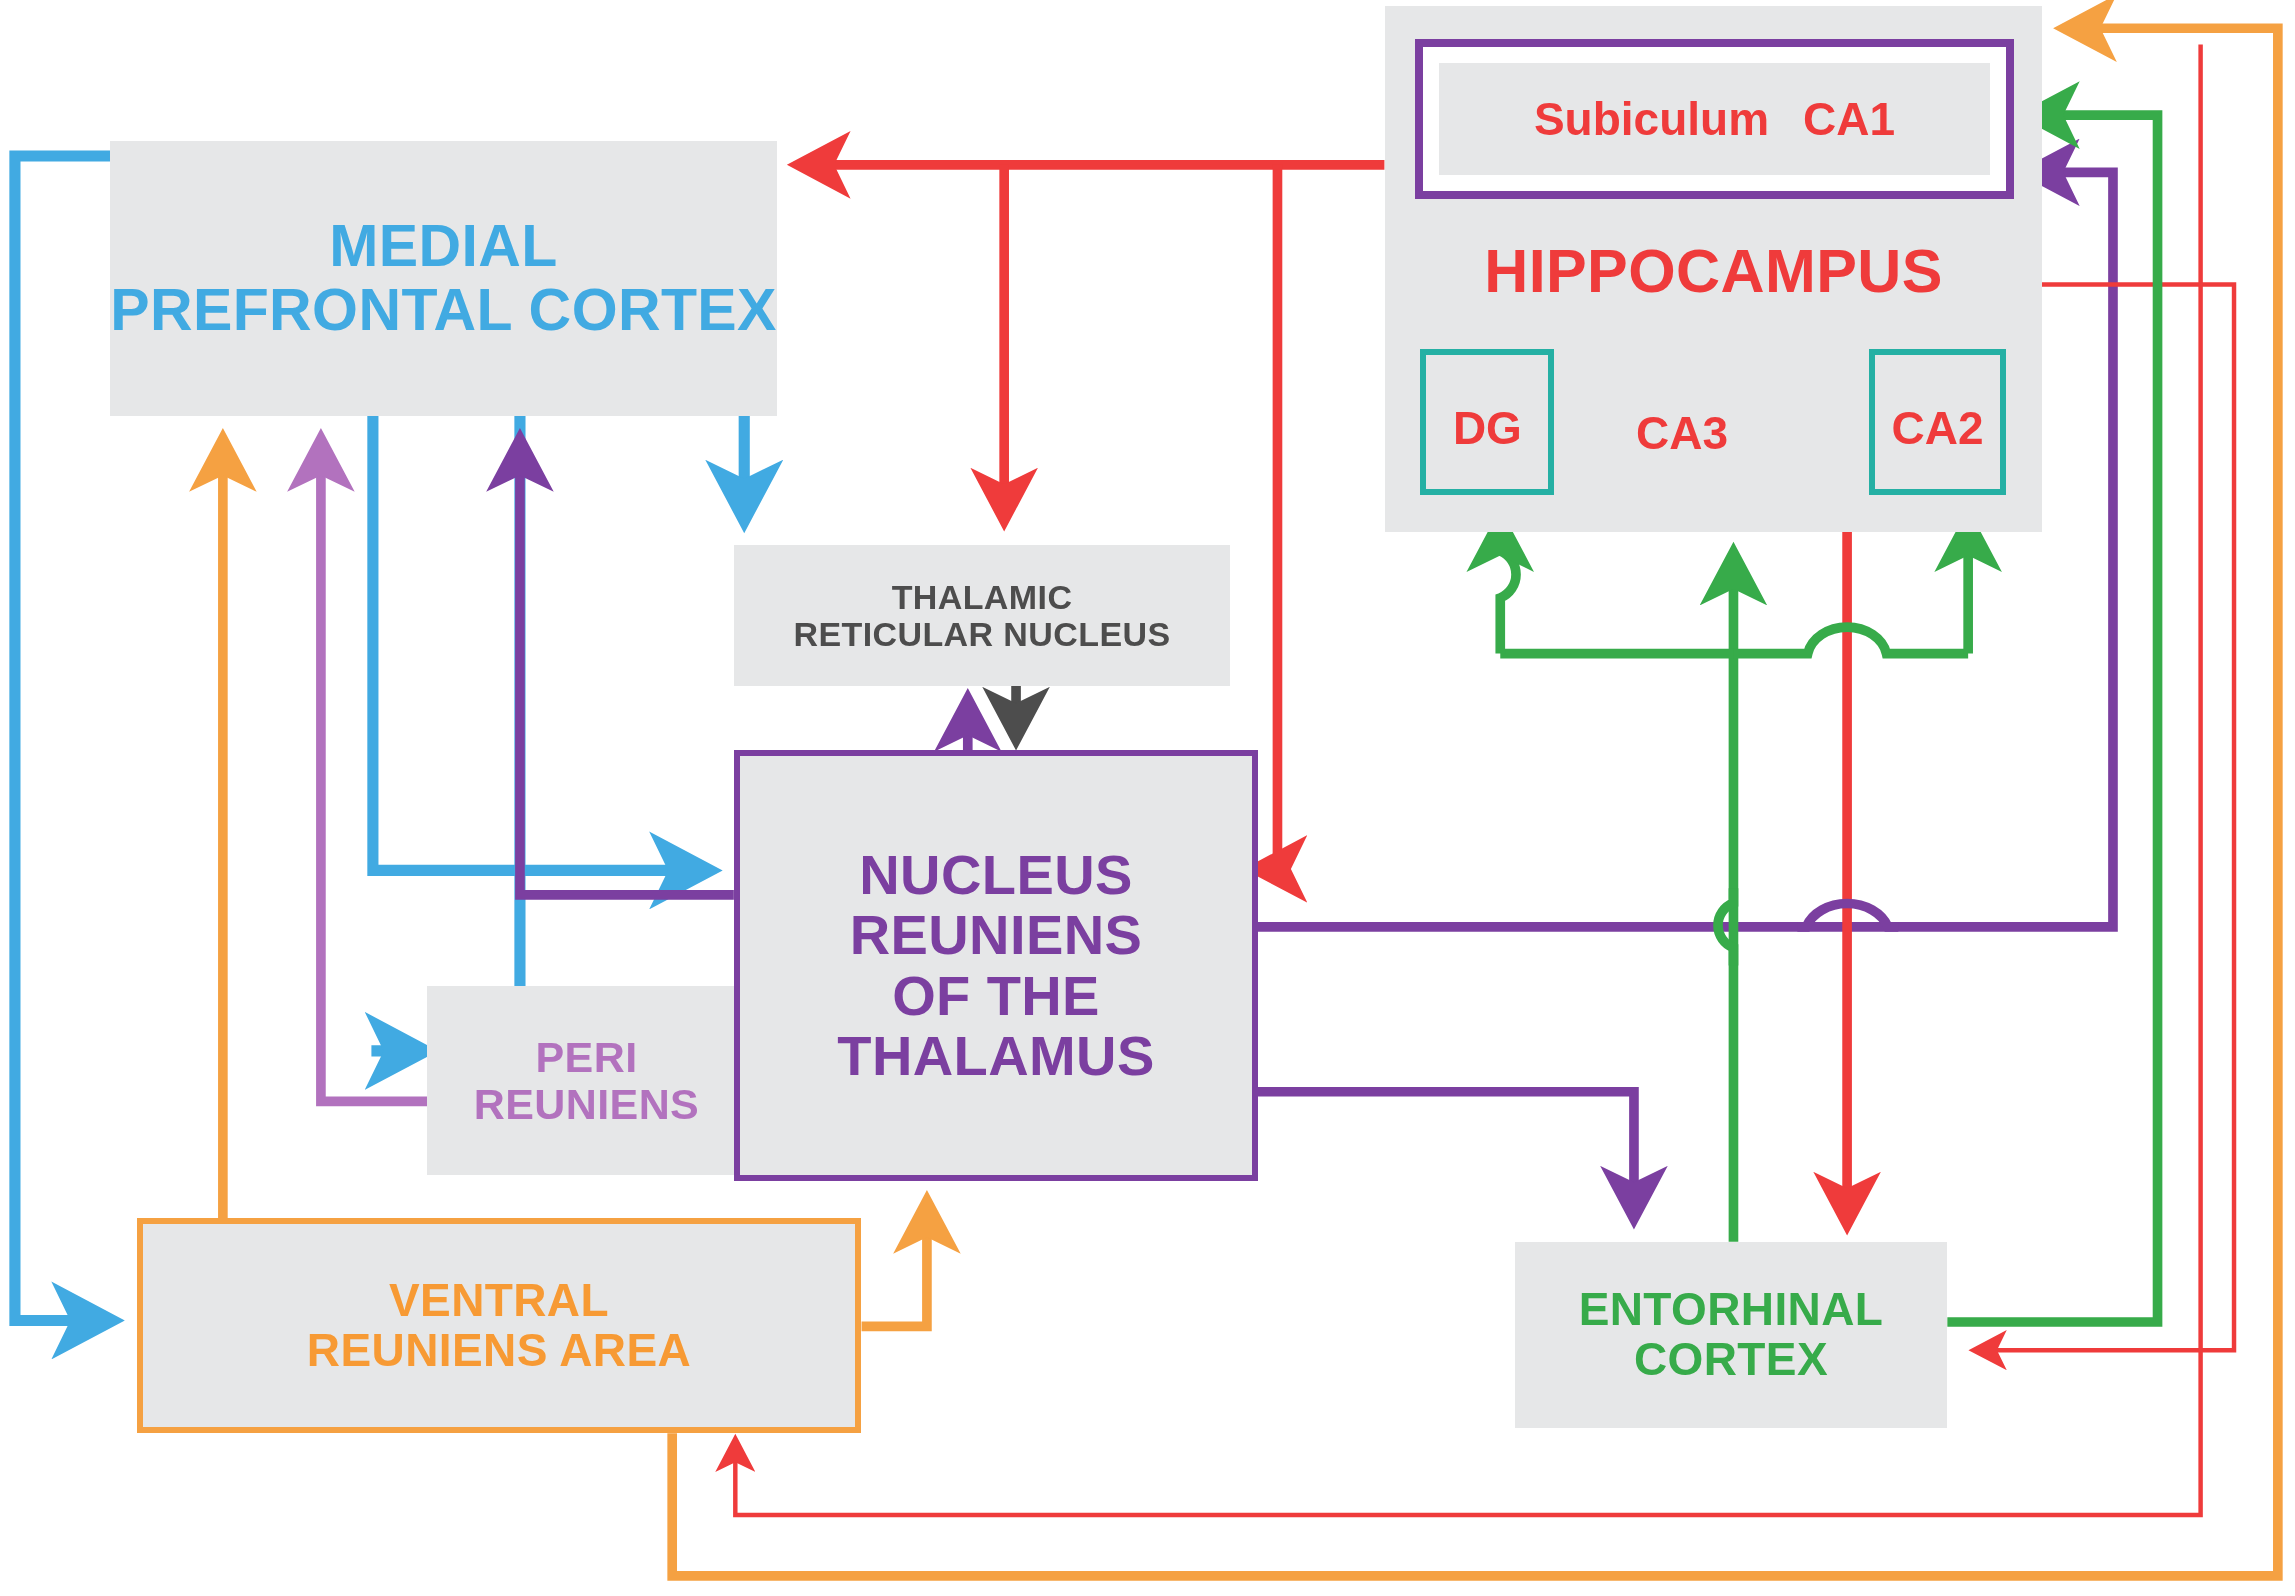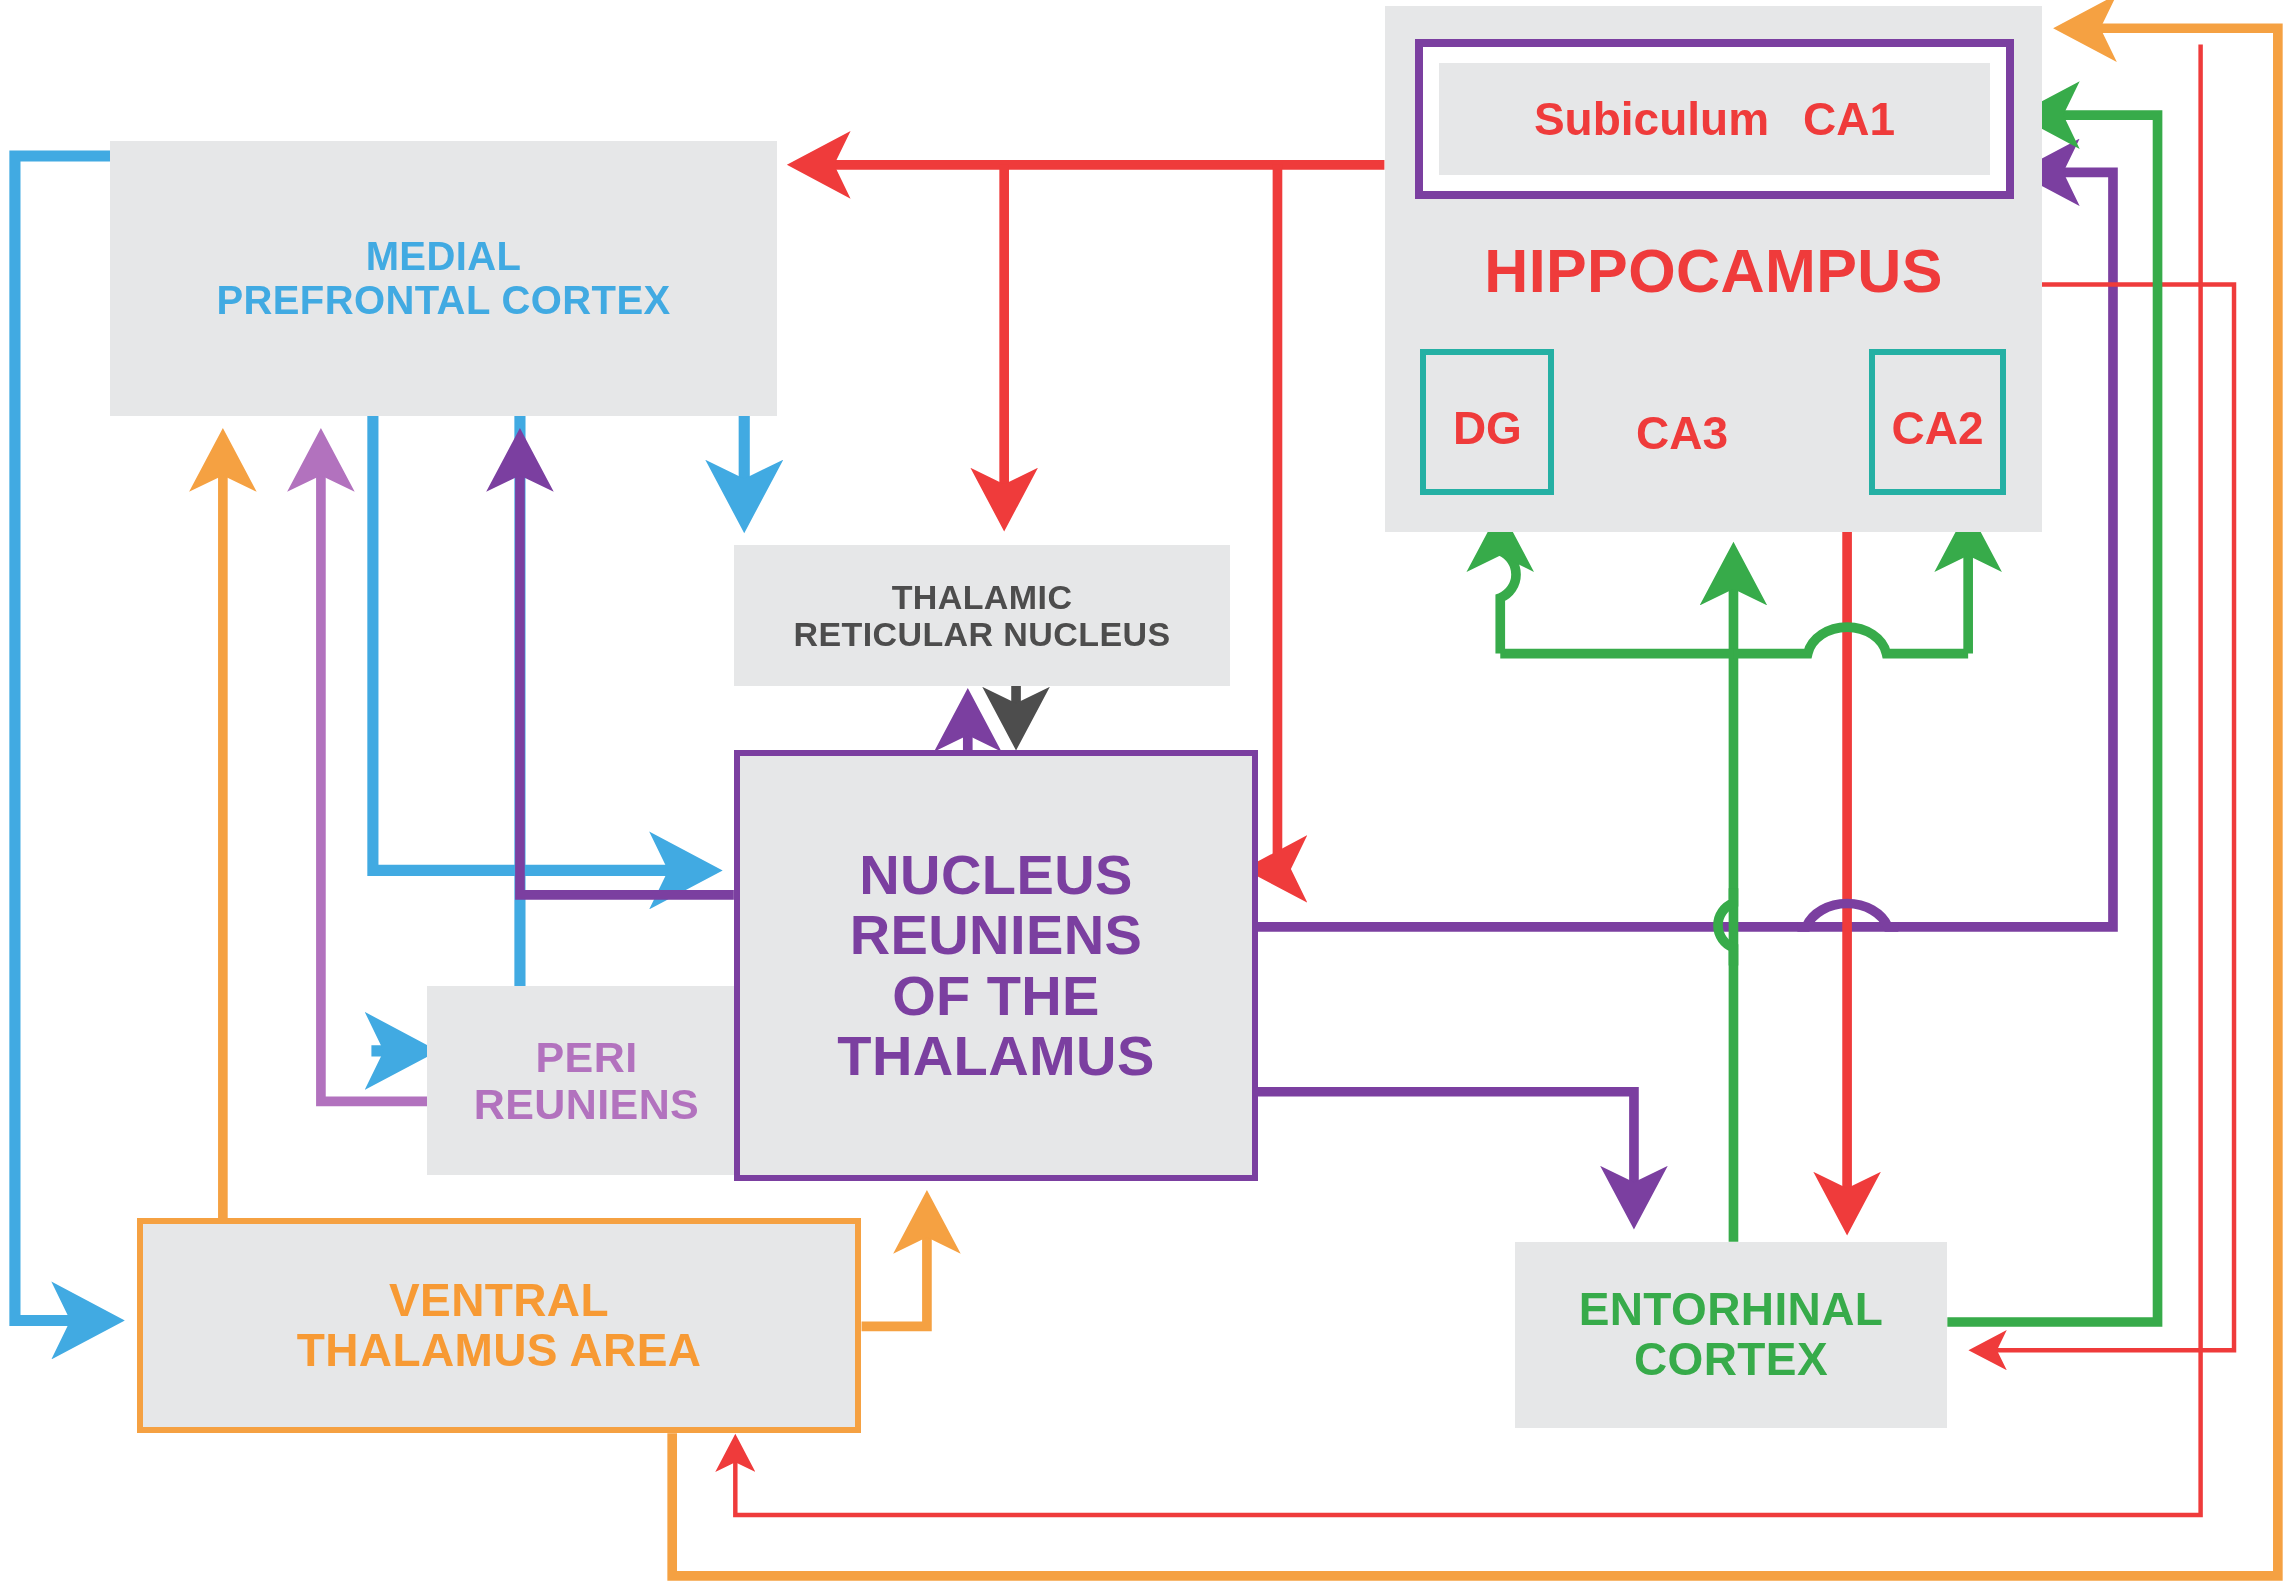--- a/index.html
+++ b/index.html
@@ -4,21 +4,21 @@
 <style>
   html,body{margin:0;padding:0;background:#ffffff;}
   body{font-family:"Liberation Sans", sans-serif;}
   #stage{position:relative;width:2295px;height:1596px;background:#ffffff;overflow:hidden;}
   svg.layer{position:absolute;left:0;top:0;width:2295px;height:1596px;}
 
   .node{position:absolute;background:#e6e7e8;display:flex;align-items:center;justify-content:center;text-align:center;box-sizing:border-box;}
   .node .lbl{line-height:1.08;}
 
   #mpfc{left:110px;top:141px;width:667px;height:275px;}
-  #mpfc .lbl{color:#41aae2;font-weight:bold;font-size:40px;letter-spacing:0.4px;}
+  #mpfc .lbl{color:#41aae2;font-weight:bold;font-size:59px;letter-spacing:0.4px;}
 
   #trn{left:734px;top:545px;width:496px;height:141px;}
   #trn .lbl{color:#4d4d4d;font-weight:bold;font-size:34px;letter-spacing:0.4px;}
 
   #nre{left:734px;top:750px;width:524px;height:431px;border:6.7px solid #7b3fa0;}
   #nre .lbl{color:#7b3fa0;font-weight:bold;font-size:56px;letter-spacing:0.4px;}
 
   #peri{left:427px;top:986px;width:319px;height:189px;}
   #peri .lbl{color:#b272be;font-weight:bold;font-size:43px;letter-spacing:0.4px;}
 
@@ -159,21 +159,21 @@
       <div>NUCLEUS</div>
       <div>REUNIENS</div>
       <div>OF THE</div>
       <div>THALAMUS</div>
     </div>
   </div>
 
   <div class="node" id="vta">
     <div class="lbl">
       <div>VENTRAL</div>
-      <div>THALAMUS AREA</div>
+      <div>REUNIENS AREA</div>
     </div>
   </div>
 
   <div class="node" id="ec">
     <div class="lbl">
       <div>ENTORHINAL</div>
       <div>CORTEX</div>
     </div>
   </div>
 

